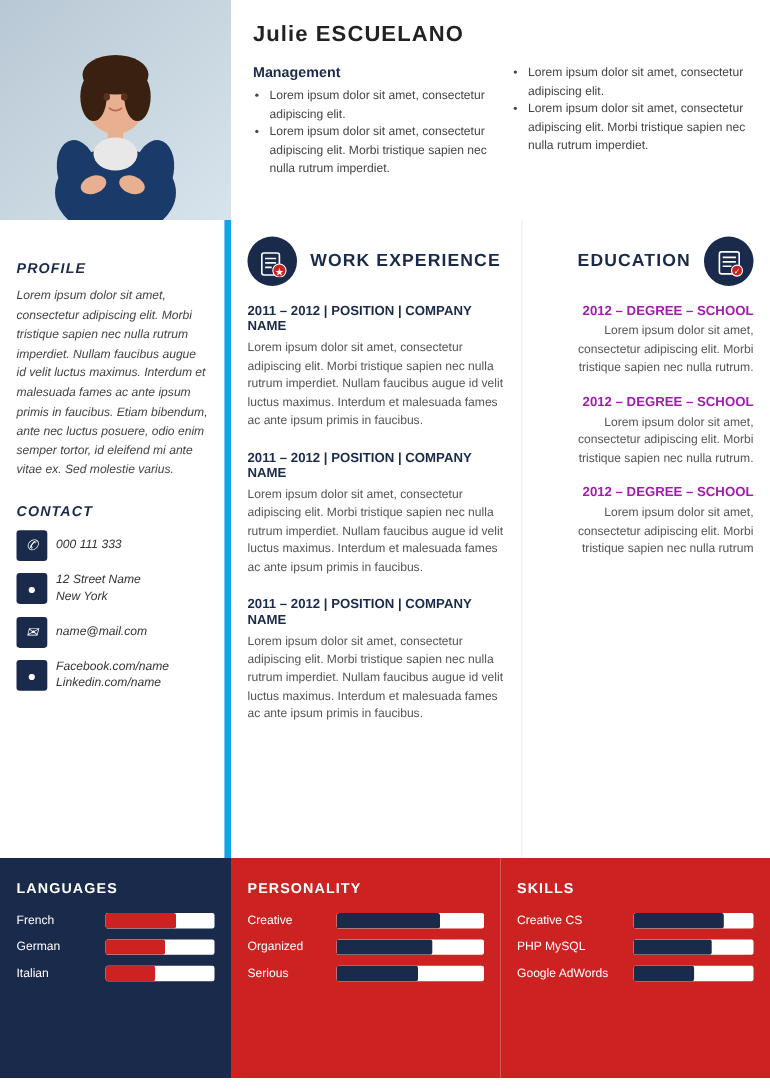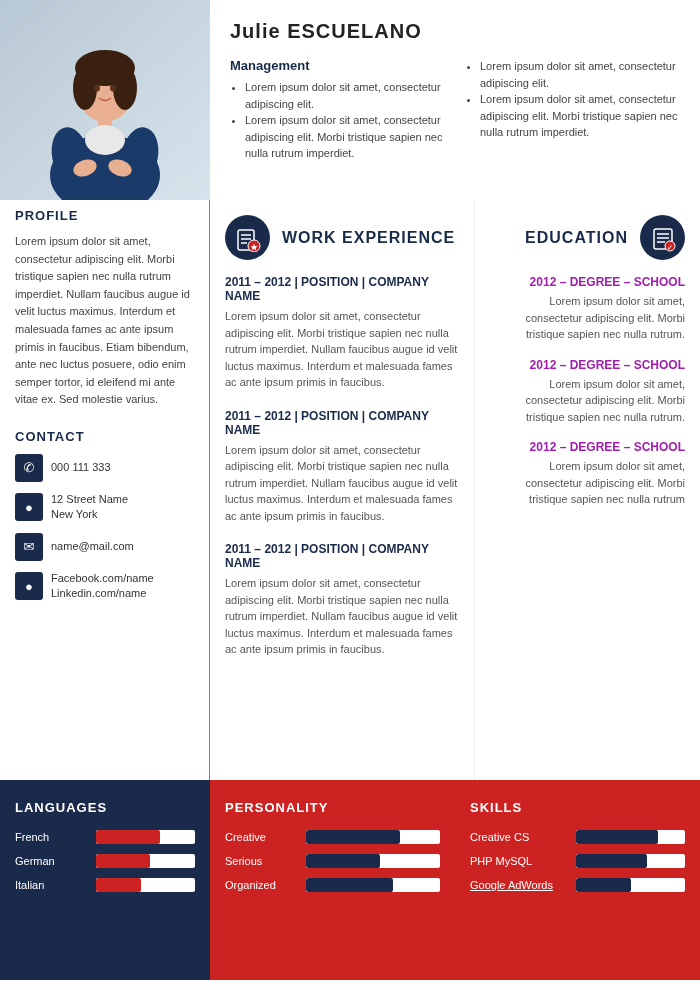--- a/index.html
+++ b/index.html
@@ -57,23 +57,24 @@
     }
 
     
     .main-body {
       display: flex;
       min-height: 580px;
     }
     .left-col {
       width: 210px;
       min-width: 210px;
-      padding: 8px 15px;
+      padding: 36px 15px;
       background: #fff;
-      border-right: 1px solid #0ea5e9;
+      border-right: 6px solid #0ea5e9;
+      font-style: italic;
     }
     .right-cols {
       flex: 1;
       display: flex;
     }
     .middle-col {
       flex: 1.2;
       padding: 15px 15px;
       border-right: 1px solid #eee;
     }
@@ -433,47 +434,47 @@
 
   <div class="bottom-middle">
     <div class="bottom-section-title">PERSONALITY</div>
     <div class="skill-row">
       <span class="skill-label skill-label-left">Creative</span>
       <div class="skill-bar-bg">
         <div class="skill-bar-fill-dark" style="width:70%"></div>
       </div>
     </div>
     <div class="skill-row">
+      <span class="skill-label skill-label-left">Organized</span>
+      <div class="skill-bar-bg">
+        <div class="skill-bar-fill-dark" style="width:65%"></div>
+      </div>
+    </div>
+    <div class="skill-row">
       <span class="skill-label skill-label-left">Serious</span>
       <div class="skill-bar-bg">
         <div class="skill-bar-fill-dark" style="width:55%"></div>
-      </div>
-    </div>
-    <div class="skill-row">
-      <span class="skill-label skill-label-left">Organized</span>
-      <div class="skill-bar-bg">
-        <div class="skill-bar-fill-dark" style="width:65%"></div>
       </div>
     </div>
   </div>
 
   <div class="bottom-right">
     <div class="bottom-section-title">SKILLS</div>
     <div class="skill-row">
       <span class="skill-label skill-label-left" style="width:90px;">Creative  CS</span>
       <div class="skill-bar-bg">
         <div class="skill-bar-fill-dark" style="width:75%"></div>
       </div>
     </div>
     <div class="skill-row">
       <span class="skill-label skill-label-left" style="width:90px;">PHP MySQL</span>
       <div class="skill-bar-bg">
         <div class="skill-bar-fill-dark" style="width:65%"></div>
       </div>
     </div>
     <div class="skill-row">
-      <span class="skill-label skill-label-left" style="width:90px;text-decoration:underline;">Google AdWords</span>
+      <span class="skill-label skill-label-left" style="width:90px;">Google AdWords</span>
       <div class="skill-bar-bg">
         <div class="skill-bar-fill-dark" style="width:50%"></div>
       </div>
     </div>
   </div>
 </div>
 
 </body></html>

